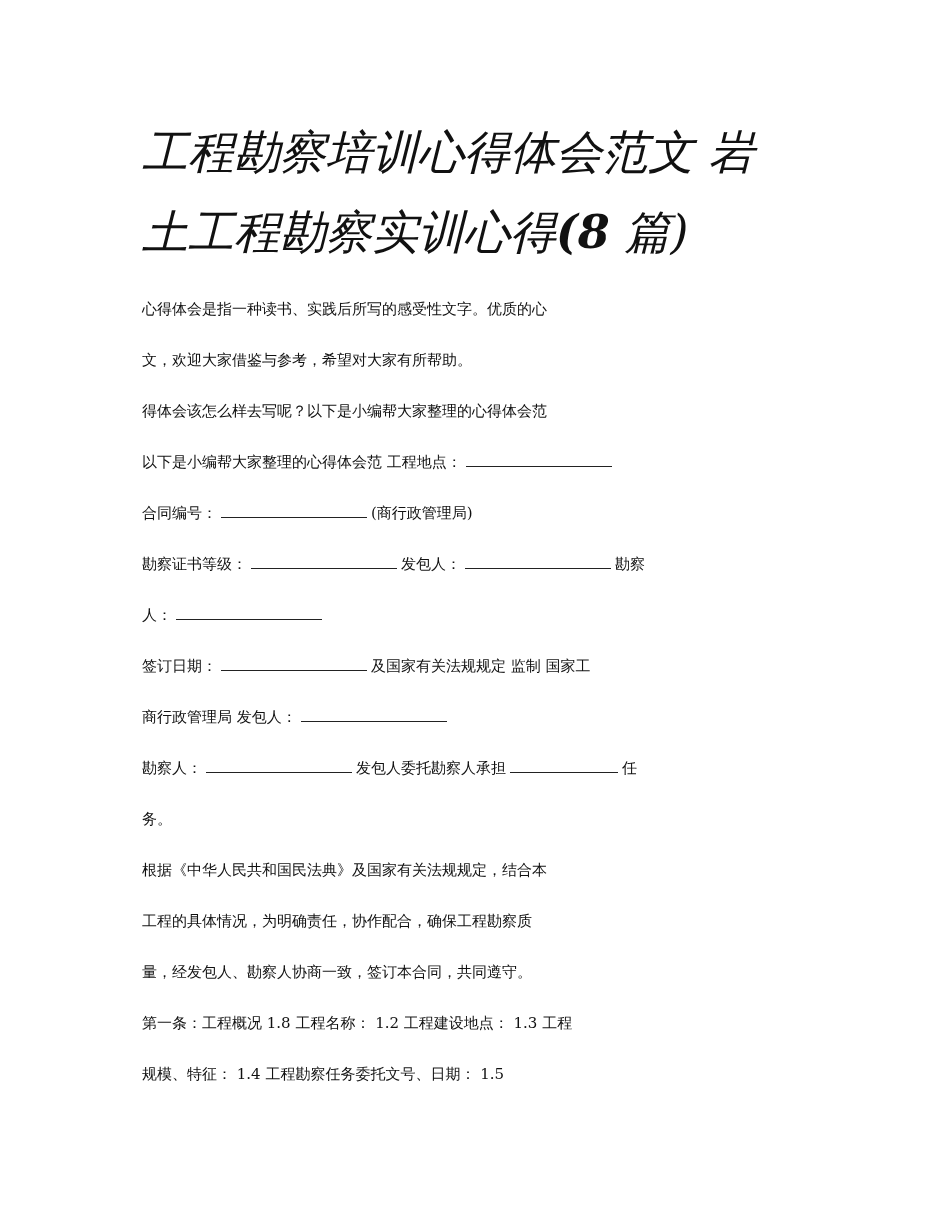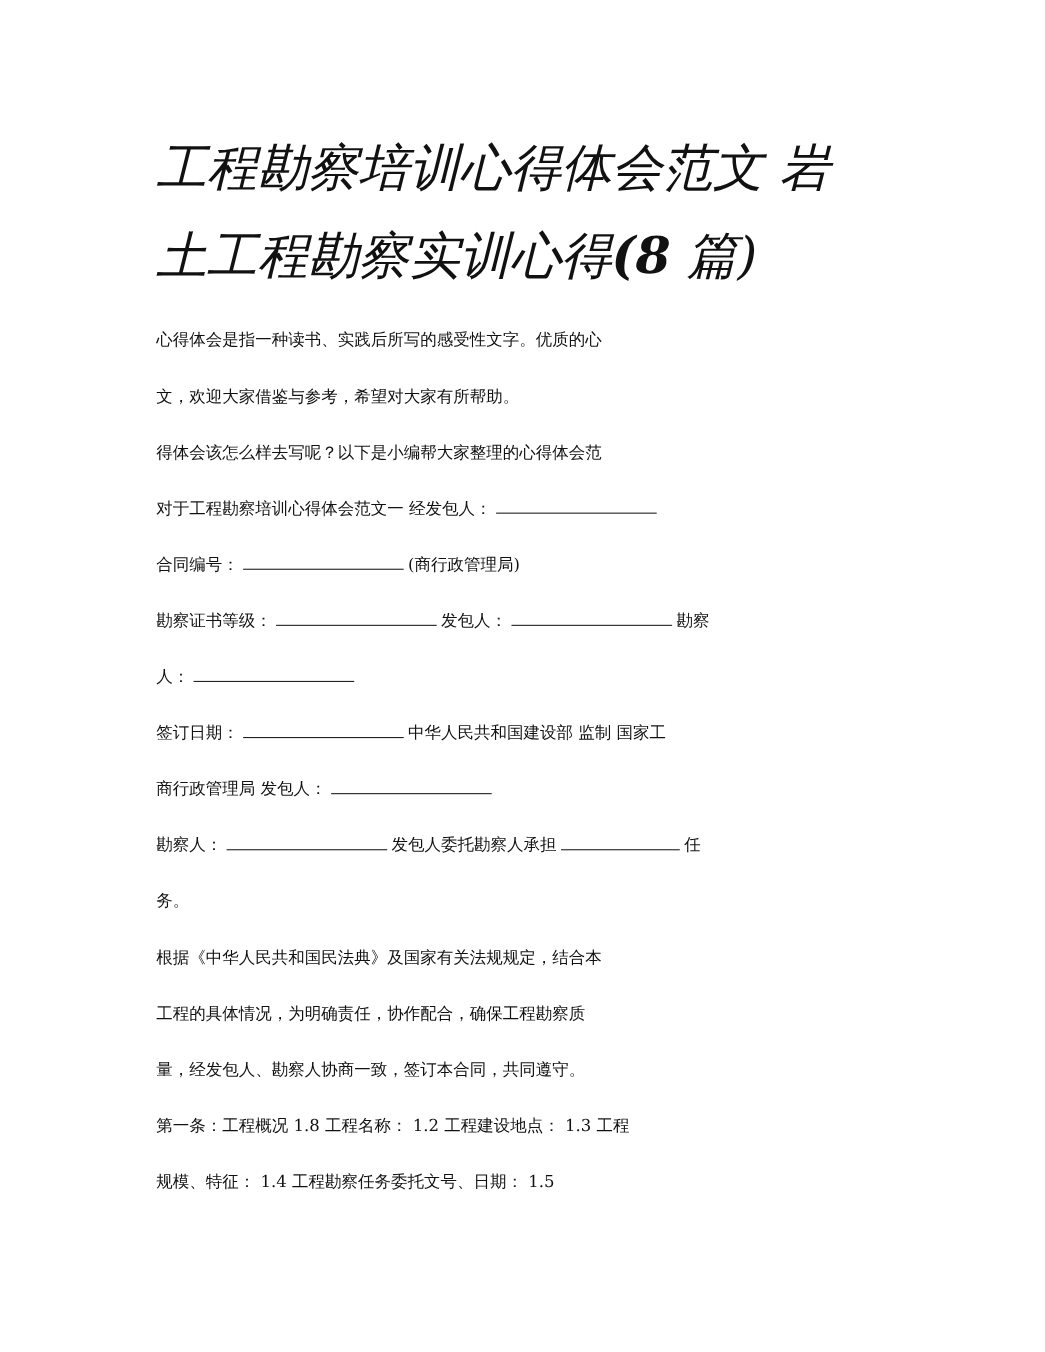--- a/index.html
+++ b/index.html
@@ -60,25 +60,25 @@
   <h1 class="title">
     <div>工程勘察培训心得体会范文 岩</div>
     <div><span>土工程勘察实训心得</span><span class="bold">(8</span><span> 篇)</span></div>
   </h1>
 
   <div class="body-text">
     <p class="line">心得体会是指一种读书、实践后所写的感受性文字。优质的心</p>
     <p class="line">文，欢迎大家借鉴与参考，希望对大家有所帮助。</p>
     <p class="line">得体会该怎么样去写呢？以下是小编帮大家整理的心得体会范</p>
 
-    <p class="line"><span>对于工程勘察培训心得体会范文一 经发包人：</span><span class="blank w148"></span></p>
+    <p class="line"><span>以下是小编帮大家整理的心得体会范 工程地点：</span><span class="blank w148"></span></p>
     <p class="line"><span>合同编号：</span><span class="blank w148"></span><span>(商行政管理局)</span></p>
     <p class="line"><span>勘察证书等级：</span><span class="blank w148"></span><span>发包人：</span><span class="blank w148"></span><span>勘察</span></p>
     <p class="line"><span>人：</span><span class="blank w148"></span></p>
-    <p class="line"><span>签订日期：</span><span class="blank w148"></span><span>中华人民共和国建设部 监制 国家工</span></p>
+    <p class="line"><span>签订日期：</span><span class="blank w148"></span><span>及国家有关法规规定 监制 国家工</span></p>
     <p class="line"><span>商行政管理局 发包人：</span><span class="blank w148"></span></p>
     <p class="line"><span>勘察人：</span><span class="blank w148"></span><span>发包人委托勘察人承担</span><span class="blank w110"></span><span>任</span></p>
     <p class="line">务。</p>
 
     <p class="line">根据《中华人民共和国民法典》及国家有关法规规定，结合本</p>
     <p class="line">工程的具体情况，为明确责任，协作配合，确保工程勘察质</p>
     <p class="line">量，经发包人、勘察人协商一致，签订本合同，共同遵守。</p>
     <p class="line">第一条：工程概况 1.8 工程名称： 1.2 工程建设地点： 1.3 工程</p>
     <p class="line">规模、特征： 1.4 工程勘察任务委托文号、日期： 1.5</p>
   </div>

